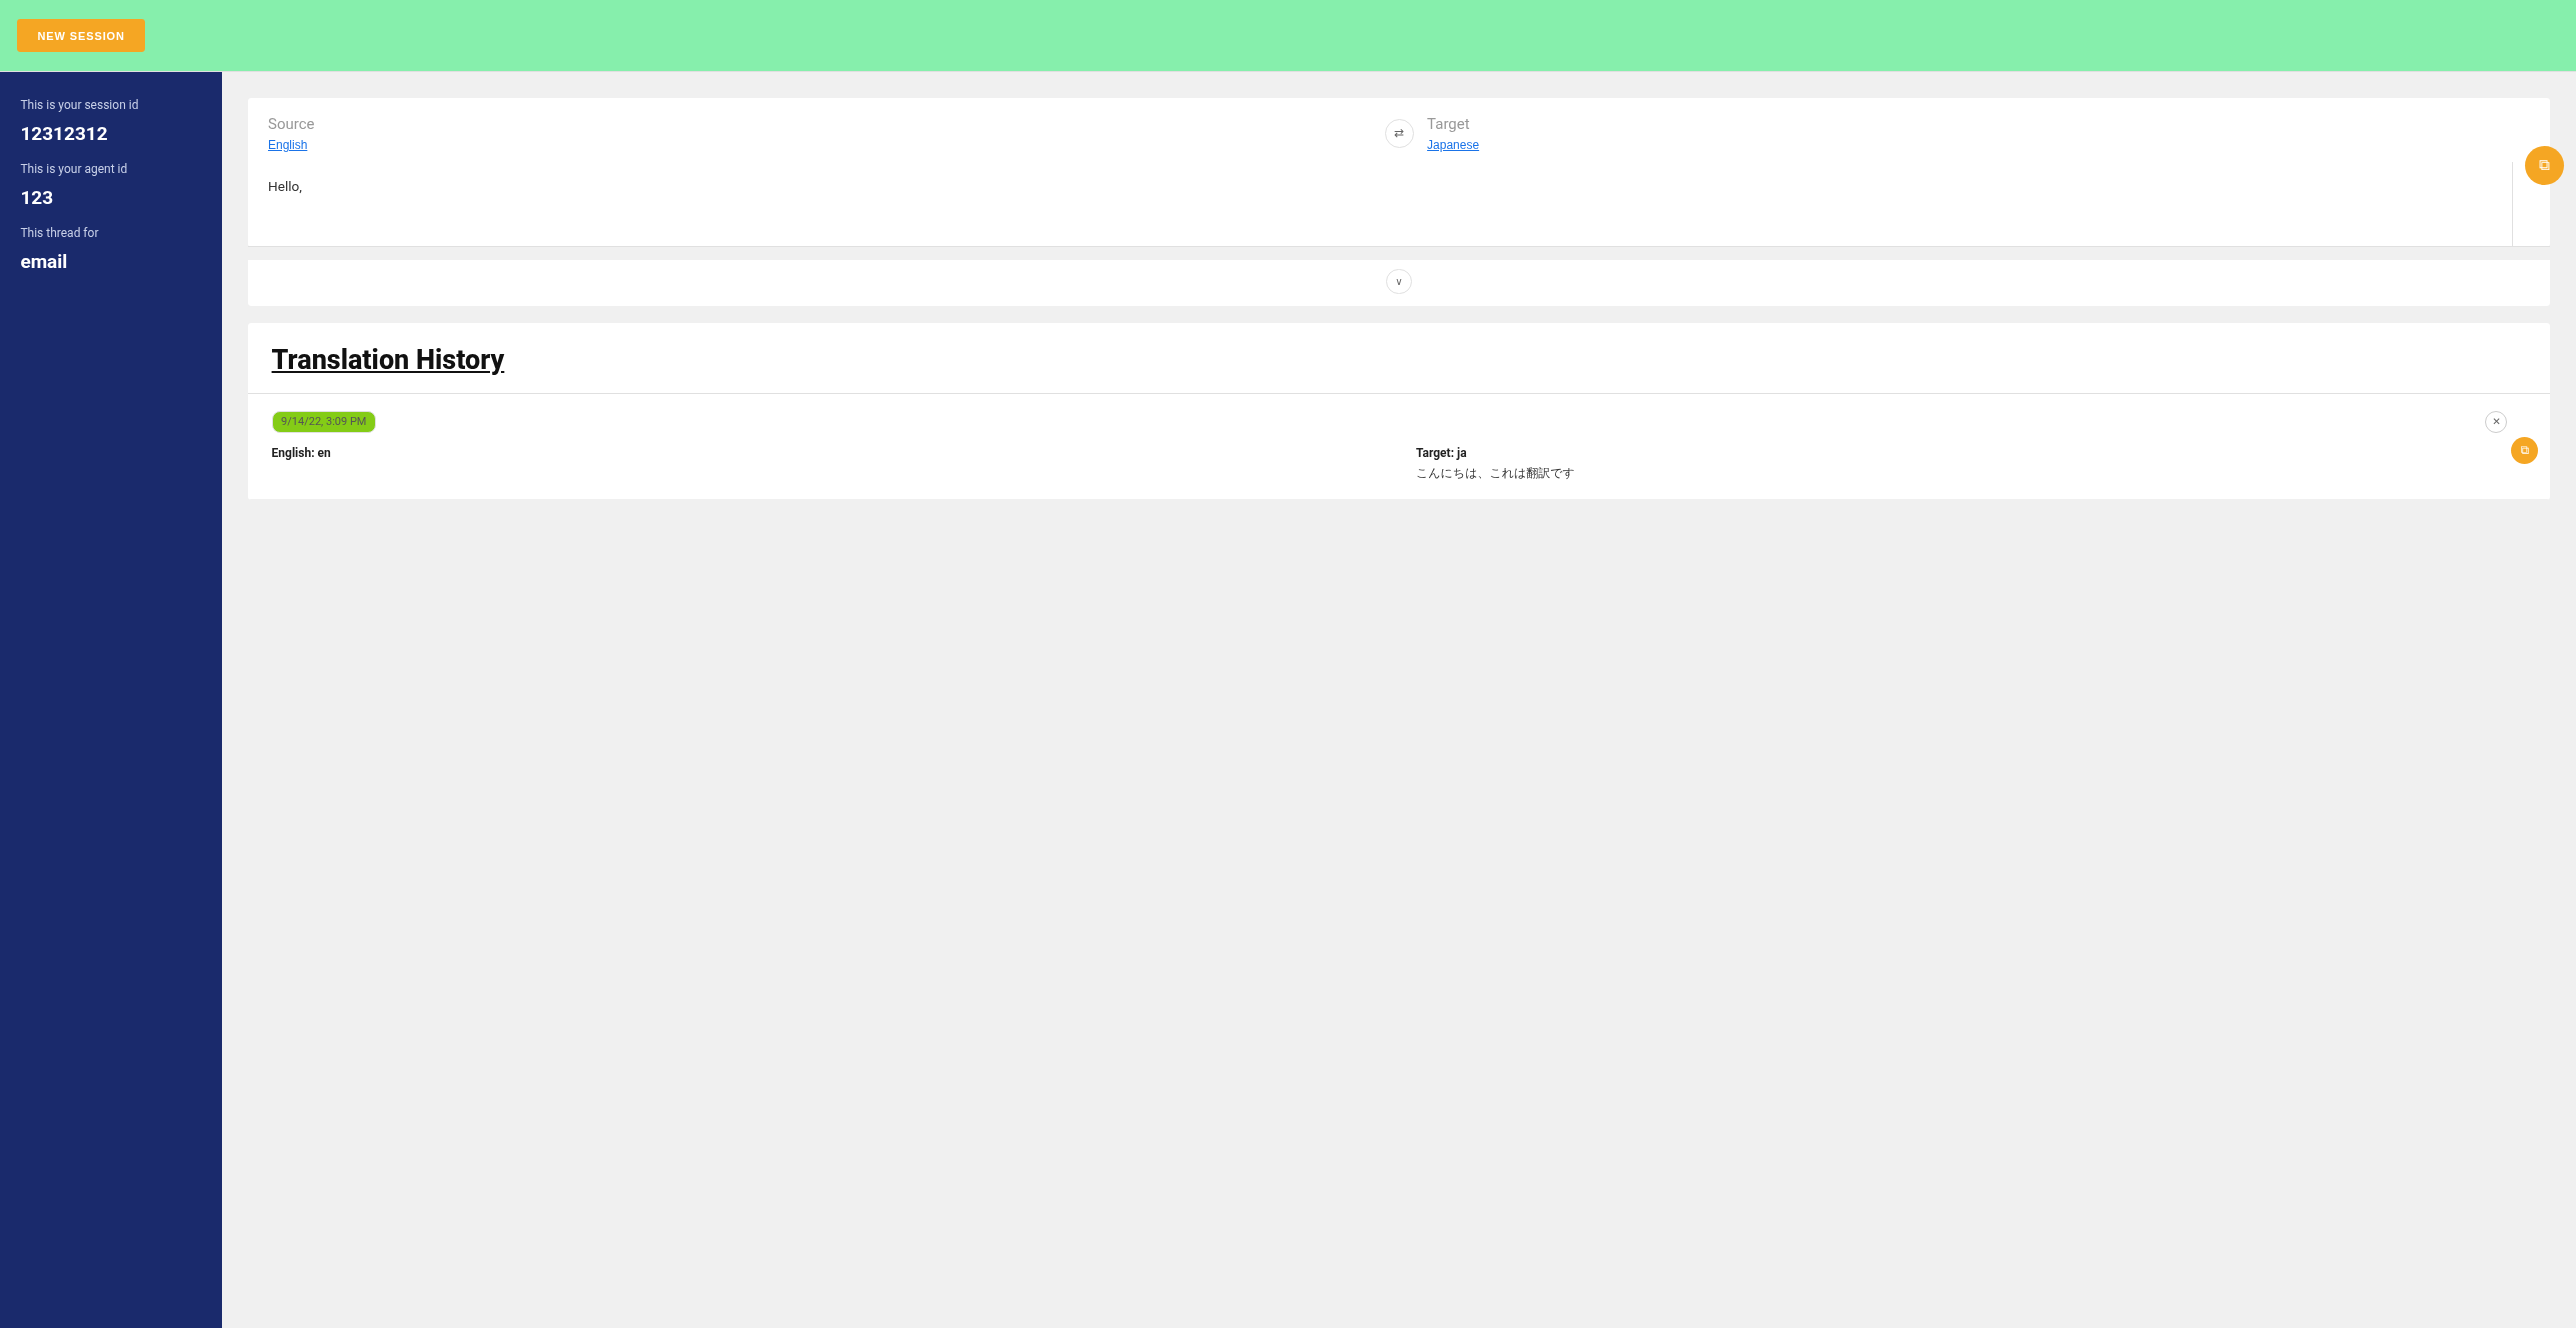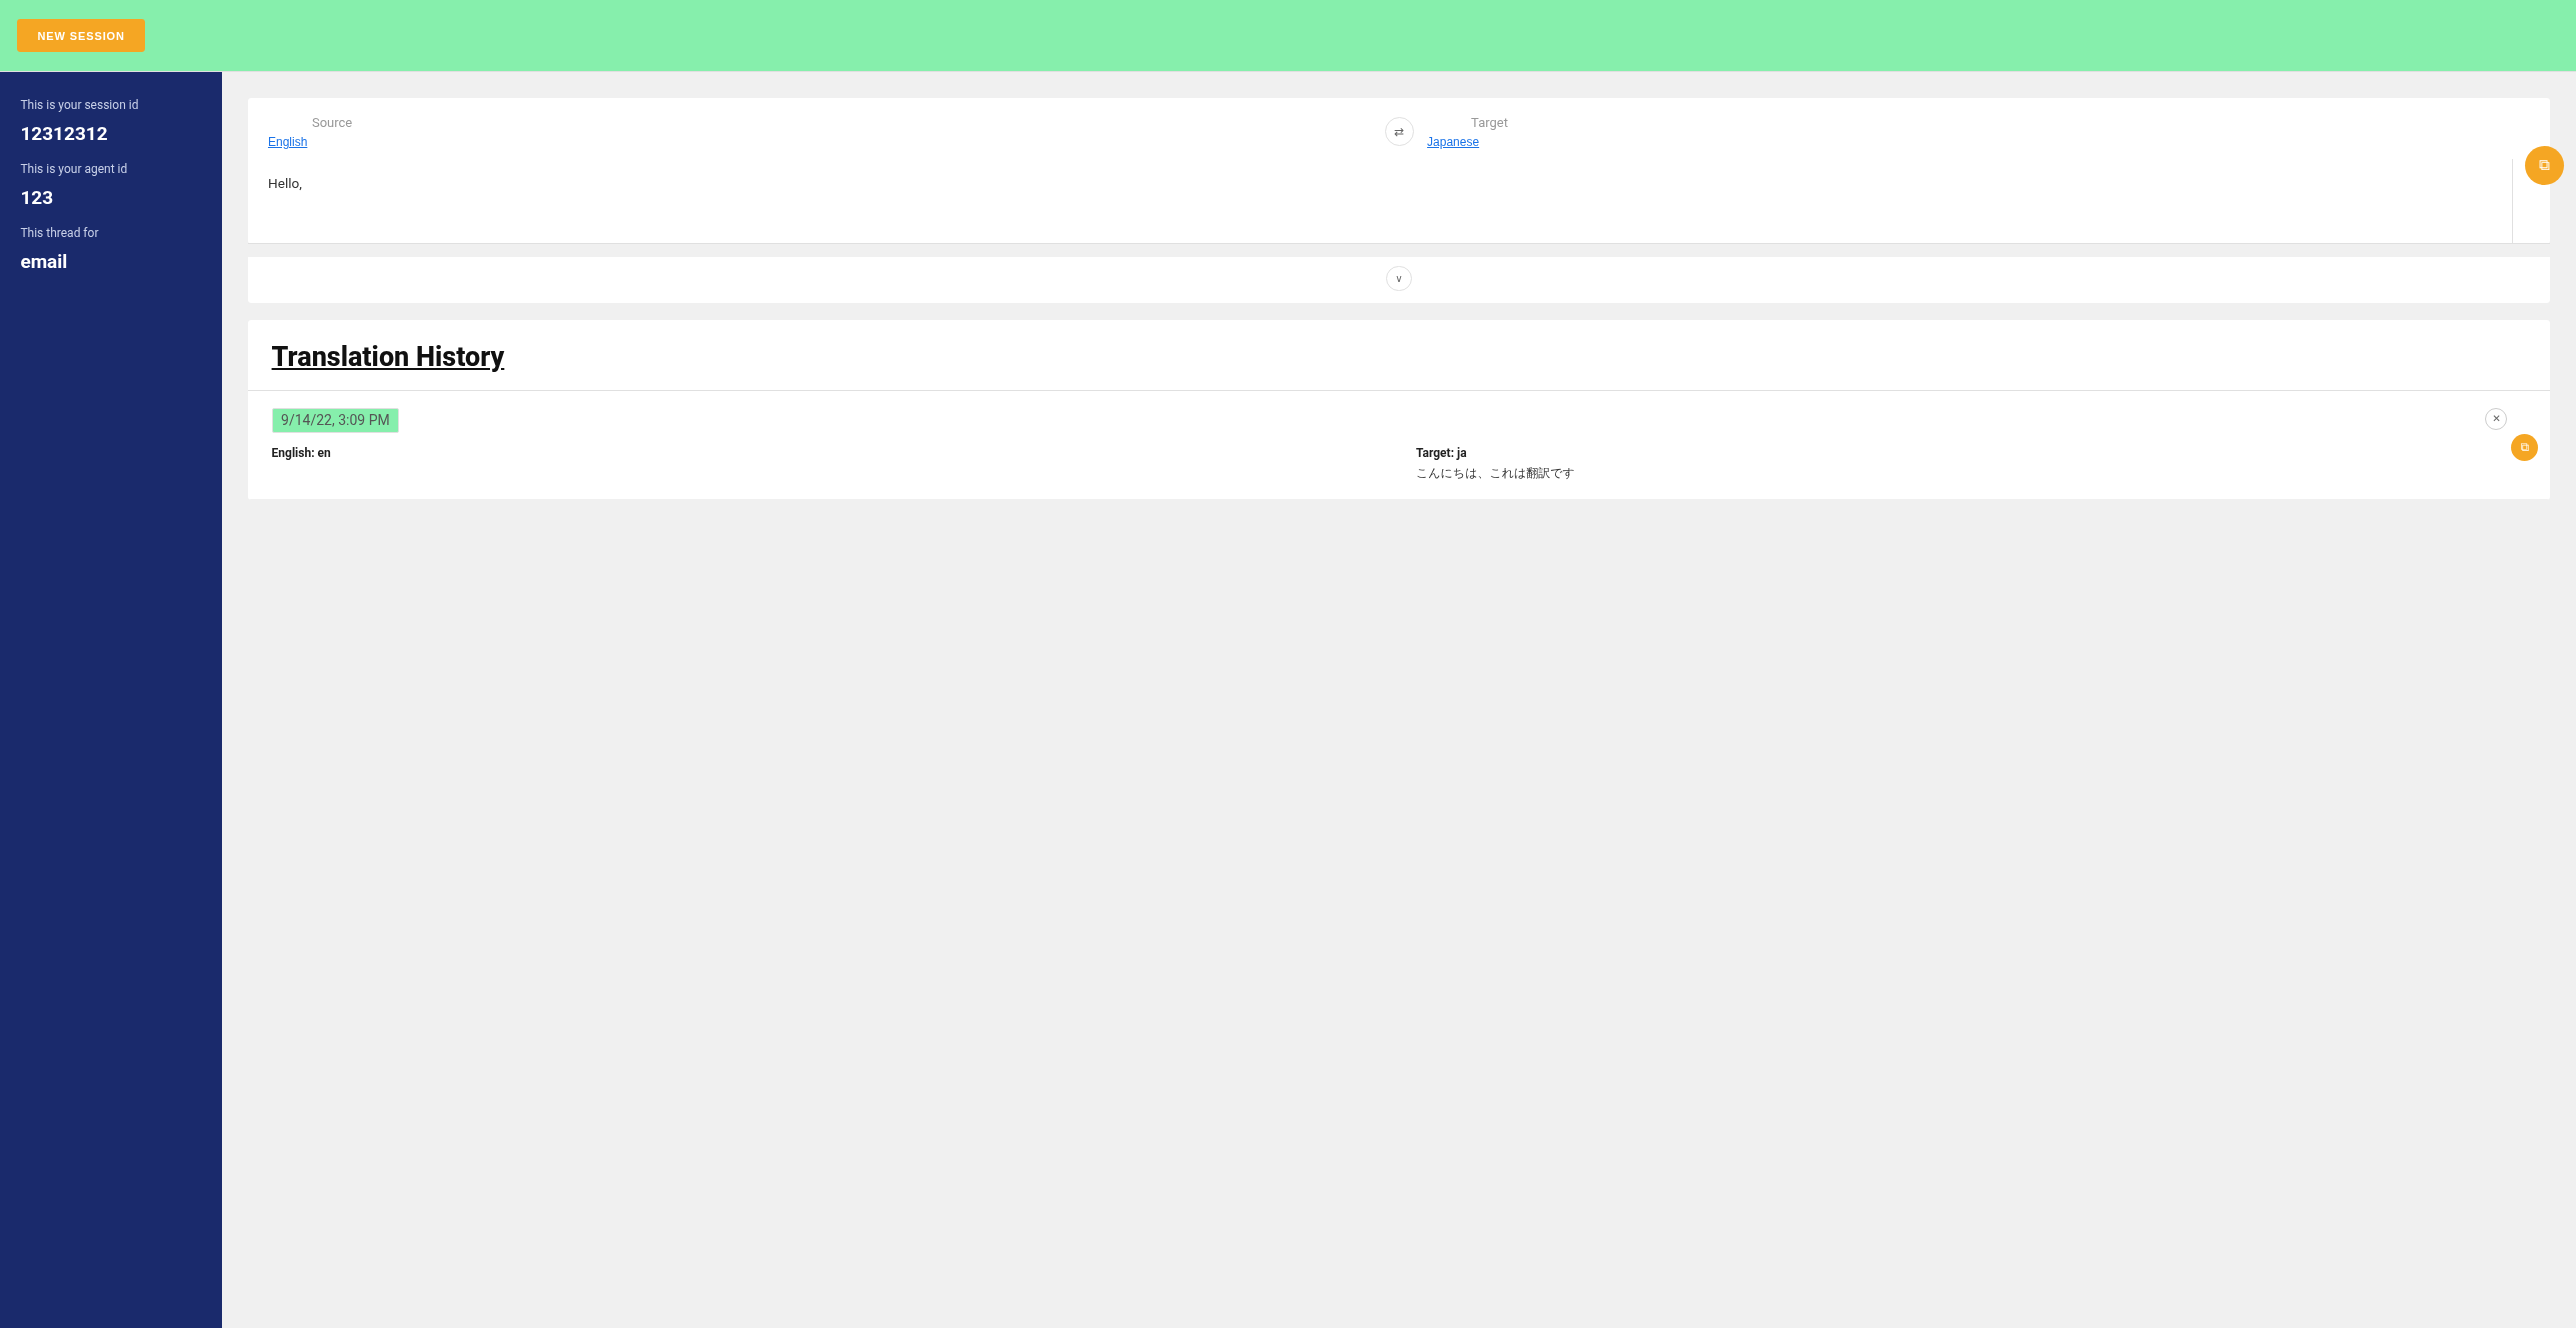--- a/index.html
+++ b/index.html
@@ -81,25 +81,24 @@
       display: flex;
       align-items: center;
       margin-bottom: 10.2px;
     }
 
     .lang-section {
       flex: 1;
     }
 
     .lang-label {
-      font-size: 13px;
+      font-size: 15px;
       color: #999;
       margin-bottom: 3.4px;
       text-transform: none;
-      margin-left: 44px;
     }
 
     .lang-name {
       color: #1a73e8;
       font-size: 12px;
       text-decoration: underline;
       cursor: pointer;
       border: none;
       background: none;
       padding: 0;
@@ -216,25 +215,25 @@
     }
 
     .history-item {
       padding: 17px 24px;
       position: relative;
       border-bottom: 0.9px solid #f0f0f0;
     }
 
     .history-timestamp {
       display: inline-block;
-      background: #86efac;
+      background: #84cc16;
       border: 0.9px solid #e0e0e0;
-      border-radius: 2px;
+      border-radius: 8px;
       padding: 3.4px 8.5px;
-      font-size: 14px;
+      font-size: 11px;
       color: #555;
       margin-bottom: 13.6px;
     }
 
     .history-close-btn {
       position: absolute;
       top: 17px;
       right: 43px;
       width: 22px;
       height: 22px;

